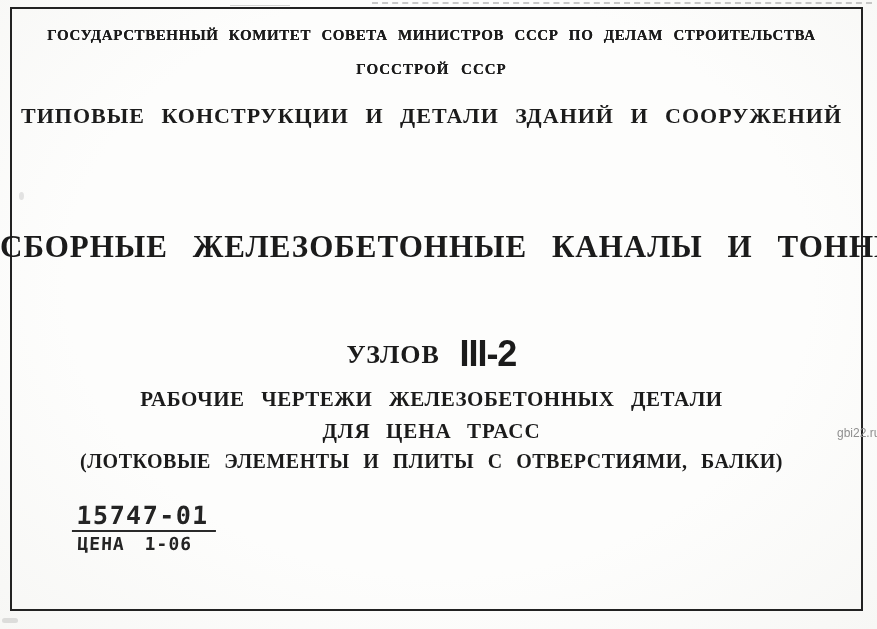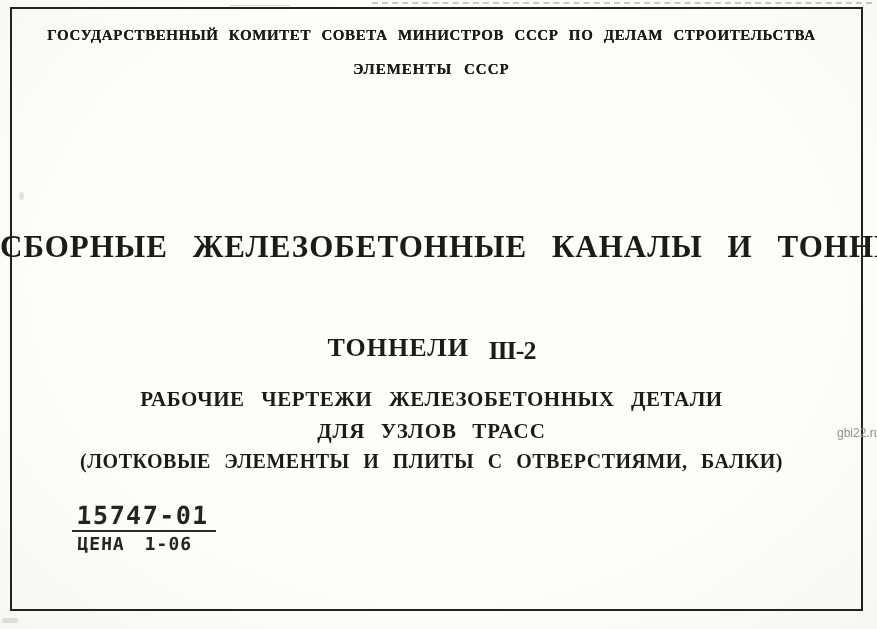--- a/index.html
+++ b/index.html
@@ -40,22 +40,22 @@
     color: #1b1b1b;
   }
   .org-line1 { top: 27px;  font-size: 15px; letter-spacing: 0.6px; word-spacing: 6px;  text-shadow: 0 0 0.5px #1b1b1b; }
   .org-line2 { top: 61px;  font-size: 15px; letter-spacing: 1px;   word-spacing: 7px;  text-shadow: 0 0 0.5px #1b1b1b; }
   .collection{ top: 103px; font-size: 22px; letter-spacing: 1px;   word-spacing: 10px; }
   .series    { top: 157px; font-size: 38px; letter-spacing: 1.5px; word-spacing: 12px; }
   .title1    { top: 229px; font-size: 31px; letter-spacing: 1px;   word-spacing: 16px; }
   .title2    { top: 277px; font-size: 31px; letter-spacing: 1.5px; word-spacing: 14px; }
   .issue     { top: 333px; font-size: 26px; letter-spacing: 1px;   word-spacing: 12px; }
   .issue .issue-number {
-    font-family: Liberation Serif, serif;
-    font-size: 26px;
+    font-family: Liberation Sans, sans-serif;
+    font-size: 36px;
     letter-spacing: -1px;
     vertical-align: -3px;
   }
   .desc1     { top: 387px; font-size: 21px; letter-spacing: 0.5px; word-spacing: 11px; }
   .desc2     { top: 419px; font-size: 21px; letter-spacing: 1px;   word-spacing: 9px; }
   .desc3     { top: 450px; font-size: 20px; letter-spacing: 0.5px; word-spacing: 8px; }
 
   
   .stamp {
     position: absolute;
@@ -119,35 +119,36 @@
 
   <div class="artifact artifact-top-dashes"></div>
   <div class="artifact artifact-top-tick"></div>
   <div class="artifact artifact-bottom-smudge"></div>
   <div class="artifact artifact-left-speck"></div>
 
   <div class="frame"></div>
 
   <div class="line org-line1">ГОСУДАРСТВЕННЫЙ КОМИТЕТ СОВЕТА МИНИСТРОВ СССР ПО ДЕЛАМ СТРОИТЕЛЬСТВА</div>
 
-  <div class="line org-line2">ЭЛЕМЕНТЫ СССР</div>
+  <div class="line org-line2">ГОССТРОЙ СССР</div>
 
+  <div class="line collection">ТИПОВЫЕ КОНСТРУКЦИИ И ДЕТАЛИ ЗДАНИЙ И СООРУЖЕНИЙ</div>
 
 
   <div class="line title1">СБОРНЫЕ ЖЕЛЕЗОБЕТОННЫЕ КАНАЛЫ И ТОННЕЛИ</div>
 
 
   <div class="line issue">
-    <span>ТОННЕЛИ</span>
+    <span>УЗЛОВ</span>
     <span class="issue-number">III-2</span>
   </div>
 
   <div class="line desc1">РАБОЧИЕ ЧЕРТЕЖИ ЖЕЛЕЗОБЕТОННЫХ ДЕТАЛИ</div>
 
-  <div class="line desc2">ДЛЯ УЗЛОВ ТРАСС</div>
+  <div class="line desc2">ДЛЯ ЦЕНА ТРАСС</div>
 
   <div class="line desc3">(ЛОТКОВЫЕ ЭЛЕМЕНТЫ И ПЛИТЫ С ОТВЕРСТИЯМИ, БАЛКИ)</div>
 
   <div class="stamp">
     <div class="stamp-code">15747-01</div>
     <div class="stamp-price">
       <span>ЦЕНА</span>
       <span>1-06</span>
     </div>
   </div>

